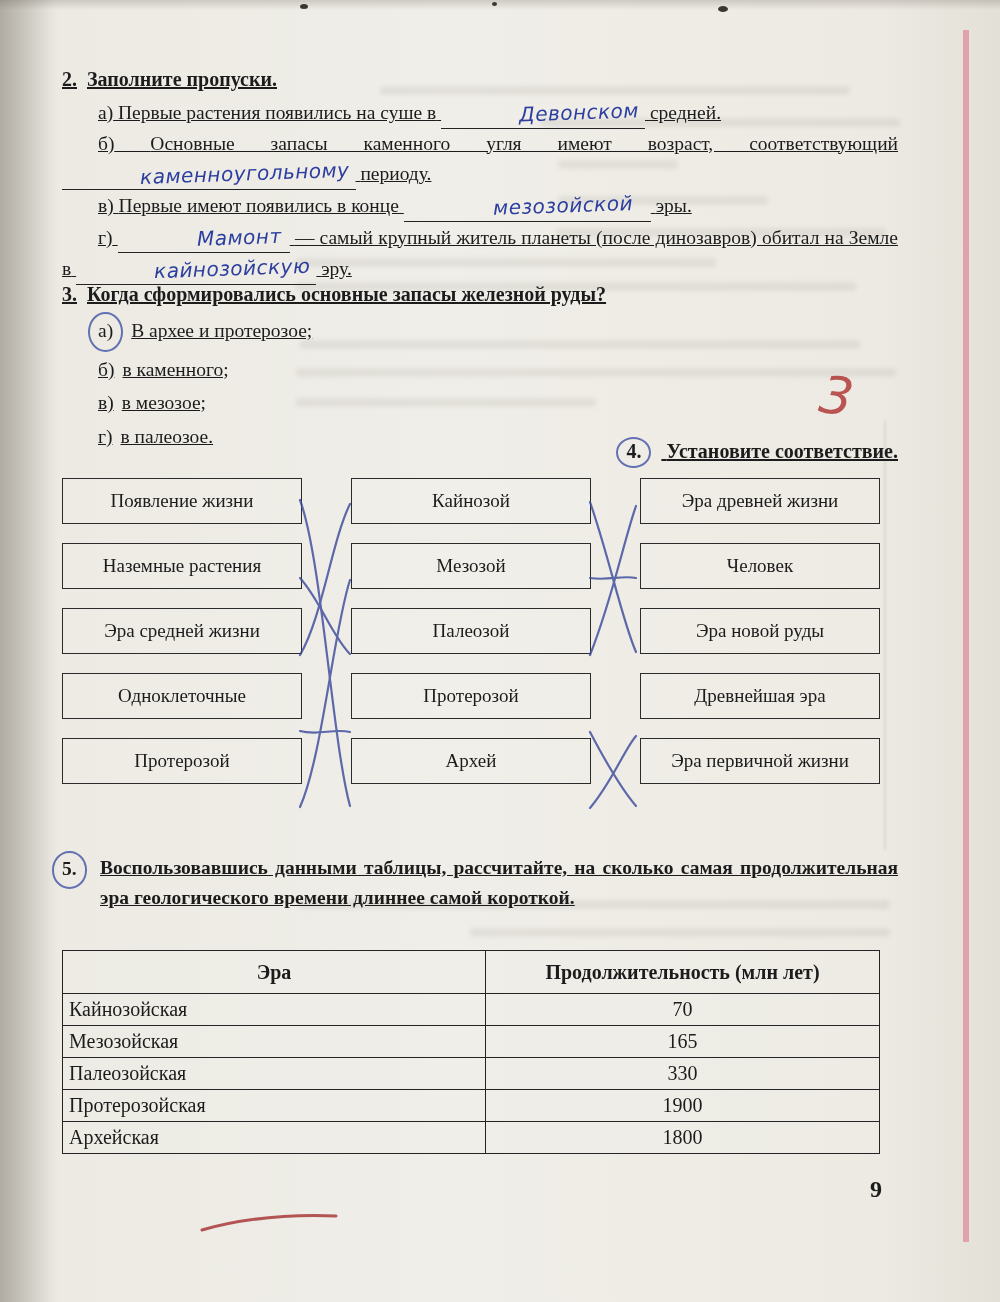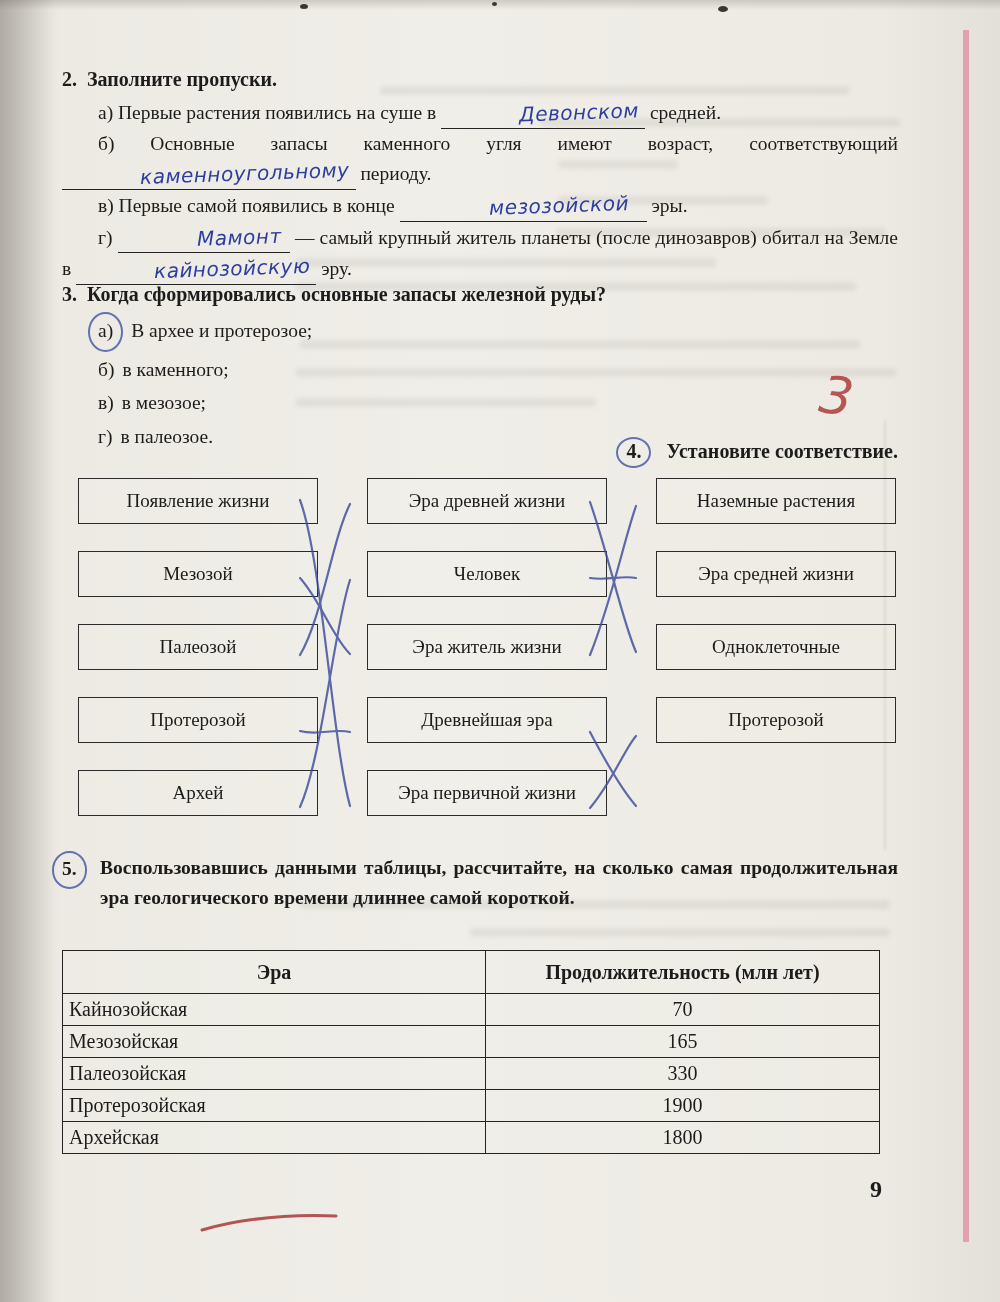--- a/index.html
+++ b/index.html
@@ -15,40 +15,40 @@
   }
   .edge-left{position:absolute;left:0;top:0;width:58px;height:100%;
     background:linear-gradient(90deg,rgba(70,62,54,.28),rgba(70,62,54,0));}
   .edge-top{position:absolute;left:0;top:0;width:100%;height:10px;
     background:linear-gradient(180deg,rgba(70,62,54,.20),rgba(70,62,54,0));}
   .speck{position:absolute;background:#3a362f;border-radius:50%;}
   .pink-stripe{position:absolute;width:6px;background:#de97a2;opacity:.85;}
   .ghost{position:absolute;background:#6d675f;opacity:.10;filter:blur(2px);border-radius:3px;height:9px;}
   .ghost-v{position:absolute;background:#6d675f;opacity:.13;filter:blur(1px);width:2px;}
 
-  .sec{position:absolute;left:62px;width:836px;}
+  .sec{position:absolute;left:62px;width:836px;text-decoration:underline;}
   .task-head{font-size:20px;font-weight:bold;margin:0 0 6px 0;}
   .task-head .num{margin-right:10px;}
   .bodyline{font-size:19.5px;line-height:1.52;text-align:justify;margin:0;}
   .indent{text-indent:36px;}
   .opt{font-size:19.5px;line-height:1.62;margin:0 0 2px 36px;}
   .opt .olabel{margin-right:8px;}
 
   .blank{display:inline-block;border-bottom:1.8px solid #232323;text-align:center;
     vertical-align:baseline;padding:0 6px;}
   .hand{font-family:"DejaVu Sans", sans-serif;font-style:italic;color:#2c3e9f;
     font-size:20px;letter-spacing:.5px;display:inline-block;
     transform:rotate(-2deg) translateY(1px);white-space:nowrap;}
   .circled{display:inline-block;border:2px solid rgba(52,72,160,.75);border-radius:50%;
     padding:1px 8px 3px;margin-left:-10px;}
 
   .match-grid{
-    position:absolute;left:78px;top:478px;width:818px;
+    position:absolute;left:62px;top:478px;width:818px;
     display:grid;grid-template-columns:240px 240px 240px;
-    justify-content:space-between;row-gap:27px;align-items:center;
+    justify-content:space-between;row-gap:19px;align-items:center;
     grid-auto-rows:46px;
   }
   .mbox{
     border:1.6px solid #2b2b2b;min-height:46px;box-sizing:border-box;
     display:flex;align-items:center;justify-content:center;text-align:center;
     font-size:19px;line-height:1.15;padding:3px 8px;background:rgba(255,255,255,.06);
   }
   svg.overlay{position:absolute;left:0;top:0;pointer-events:none;}
 
   table.geo{border-collapse:collapse;width:818px;background:rgba(255,255,255,.05);}
@@ -100,21 +100,21 @@
 
     <p class="bodyline indent">
       <span>б)</span>
       <span>Основные запасы каменного угля имеют возраст, соответствующий</span>
       <span class="blank" style="min-width:250px;"><span class="hand">каменноугольному</span></span>
       <span>периоду.</span>
     </p>
 
     <p class="bodyline indent">
       <span>в)</span>
-      <span>Первые самой появились в конце</span>
+      <span>Первые имеют появились в конце</span>
       <span class="blank" style="min-width:235px;"><span class="hand">мезозойской</span></span>
       <span>эры.</span>
     </p>
 
     <p class="bodyline indent">
       <span>г)</span>
       <span class="blank" style="min-width:160px;"><span class="hand">Мамонт</span></span>
       <span>— самый крупный житель планеты (после динозавров) обитал на Земле в</span>
       <span class="blank" style="min-width:200px;"><span class="hand">кайнозойскую</span></span>
       <span>эру.</span>
@@ -130,29 +130,30 @@
   </div>
 
   <div class="grader-mark">3</div>
 
   <div class="sec" style="top:437px;text-align:right;">
     <p class="task-head"><span class="num circled">4.</span> <span>Установите соответствие.</span></p>
   </div>
 
   <div class="match-grid">
     <div class="mbox">Появление жизни</div>
+    <div class="mbox">Кайнозой</div>
     <div class="mbox">Эра древней жизни</div>
 
     <div class="mbox">Наземные растения</div>
     <div class="mbox">Мезозой</div>
     <div class="mbox">Человек</div>
 
     <div class="mbox">Эра средней жизни</div>
     <div class="mbox">Палеозой</div>
-    <div class="mbox">Эра житель жизни</div>
+    <div class="mbox">Эра новой руды</div>
 
     <div class="mbox">Одноклеточные</div>
     <div class="mbox">Протерозой</div>
     <div class="mbox">Древнейшая эра</div>
 
     <div class="mbox">Протерозой</div>
     <div class="mbox">Архей</div>
     <div class="mbox">Эра первичной жизни</div>
   </div>
 

